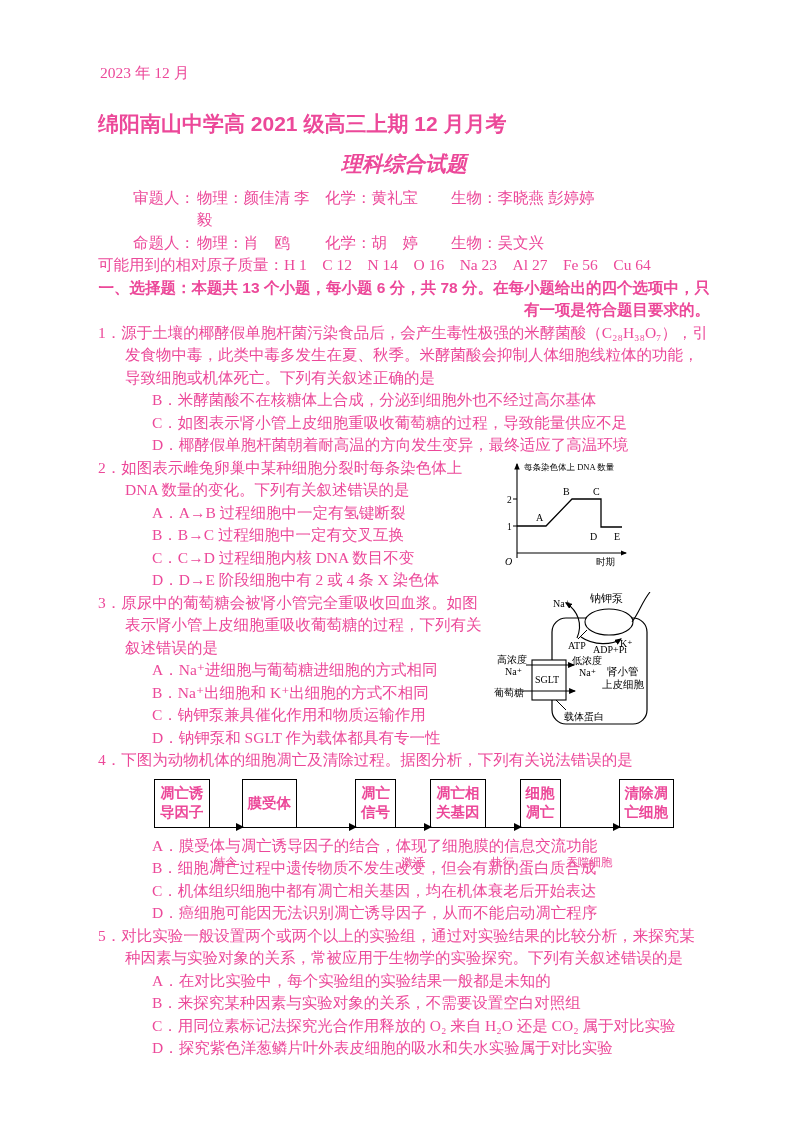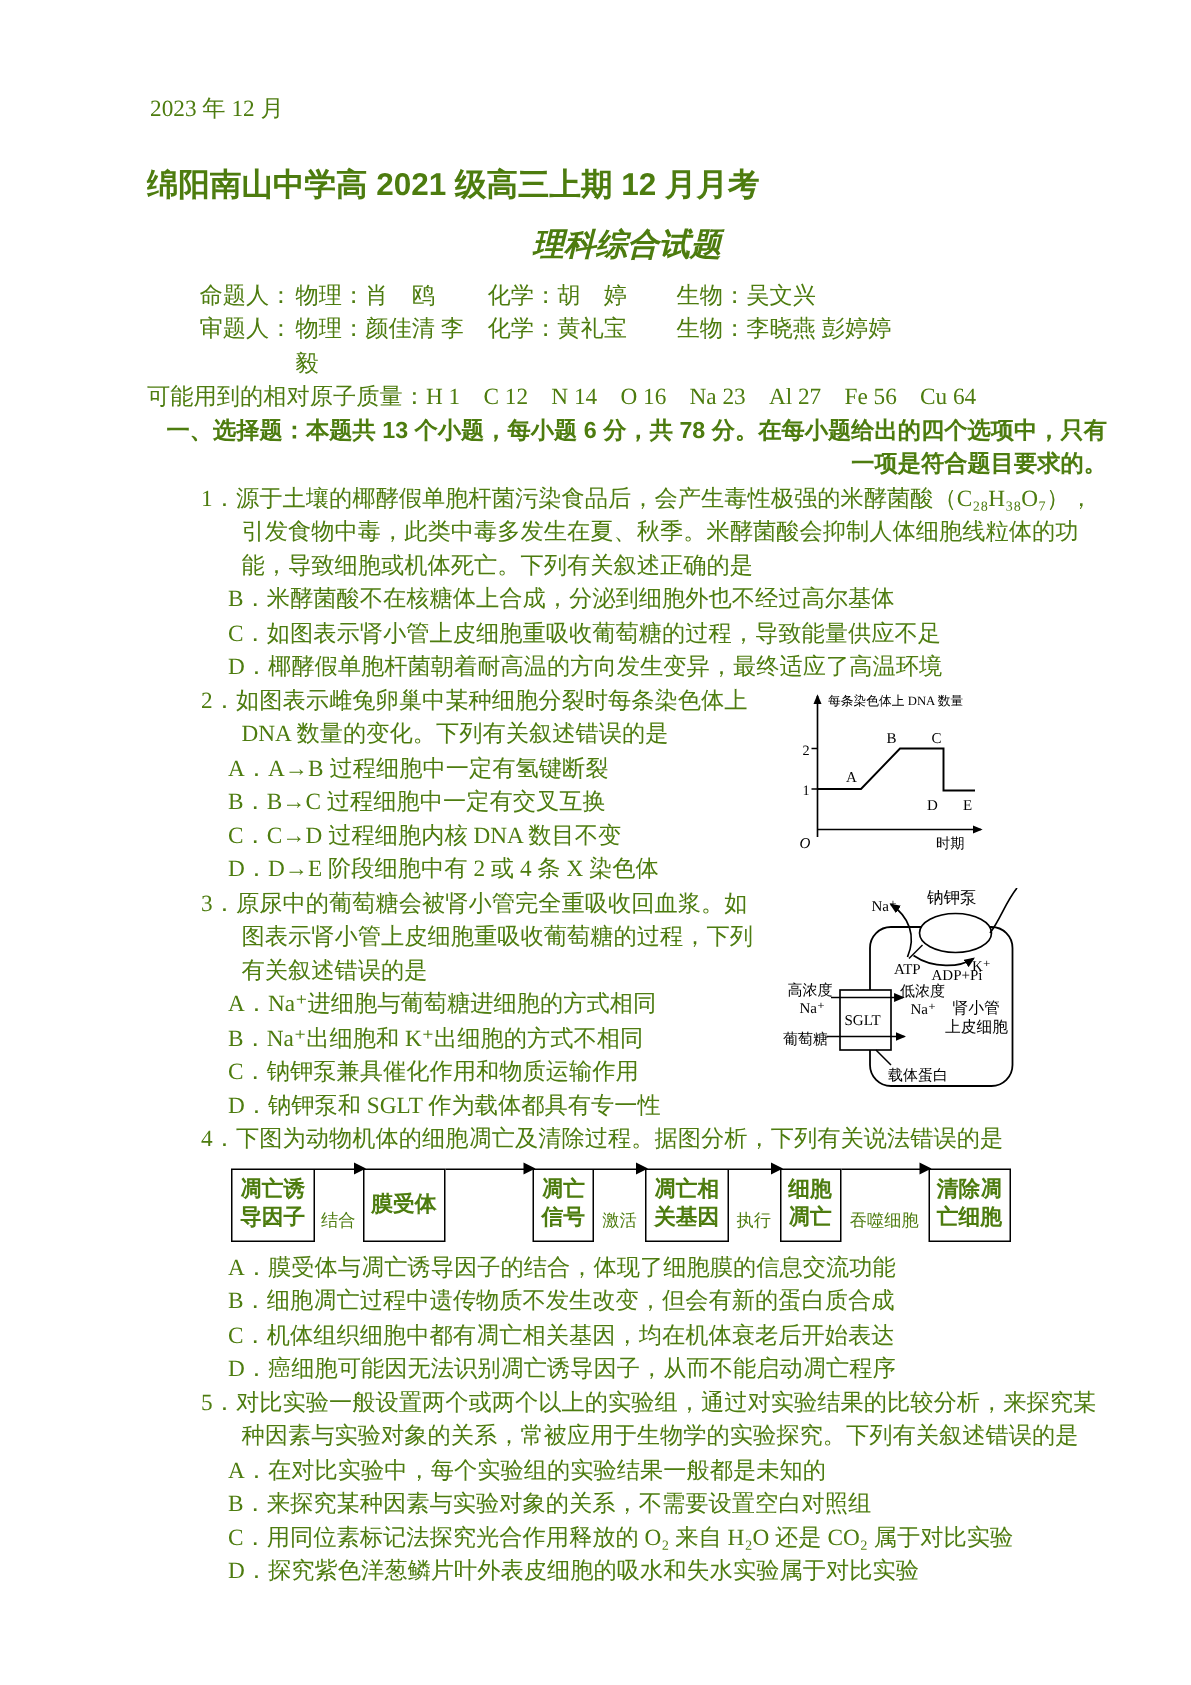--- a/index.html
+++ b/index.html
@@ -1,21 +1,21 @@
 <!DOCTYPE html>
 <html><head>
 <meta charset="utf-8">
 <style>
   html,body{margin:0;padding:0;background:#fff;}
   .page{
     position:relative;
     width:794px;height:1123px;
     box-sizing:border-box;
-    padding:62px 56px 30px 98px;
-    background:#fff;color:#4d7c0f;
+    padding:62px 84px 30px 98px;
+    background:#fff;color:#ec4899;
     font-family:"Liberation Serif","DejaVu Serif",serif;
     font-size:15.5px;line-height:22.5px;
     overflow:hidden;
   }
   .date{margin-left:2px;}
   .title{
     margin:24px 0 0 0;text-align:left;
     font-family:"Liberation Sans","DejaVu Sans",sans-serif;
     font-weight:bold;font-size:21px;line-height:30px;
   }
@@ -30,29 +30,29 @@
   .c-phys{width:128px;flex:none;}
   .c-chem{width:126px;flex:none;}
   .c-bio{flex:1;}
   .masses{}
   .section-heading{
     font-family:"Liberation Sans","DejaVu Sans",sans-serif;
     font-weight:bold;
     text-align:right;
   }
   .question{overflow:hidden;}
-  .stem{padding-left:27px;text-indent:-27px;margin-left:36px;}
+  .stem{padding-left:27px;text-indent:-27px;}
   .option{margin-left:54px;padding-left:31px;text-indent:-31px;}
   .figure{float:right;}
   .fig-q2{width:130px;height:112px;margin:0 76px 0 6px;}
   .fig-q3{width:170px;height:145px;margin:-6px 50px 0 6px;}
   svg{display:block;}
   svg text{font-family:"Liberation Serif","DejaVu Serif",serif;fill:#000;}
   
-  .flow{display:flex;align-items:flex-start;margin:7px 0 7px 56px;}
+  .flow{display:flex;align-items:flex-end;margin:7px 0 7px 56px;}
   .fbox{
     border:1.5px solid #000;
     min-height:49px;box-sizing:border-box;
     display:flex;align-items:center;justify-content:center;
     padding:1px 5px;text-align:center;
     font-family:"Liberation Sans","DejaVu Sans",sans-serif;
     font-weight:bold;font-size:14.5px;line-height:19px;
     white-space:pre-line;
   }
   .farrow{position:relative;display:flex;align-items:center;flex:none;}
@@ -72,30 +72,30 @@
 <body>
 
 <div class="page">
 
   <div class="date">2023 年 12 月</div>
   <h1 class="title">绵阳南山中学高 2021 级高三上期 12 月月考</h1>
   <h2 class="subtitle">理科综合试题</h2>
 
   <div class="credits">
     <div class="credit-row">
+      <span class="c-label">审题人：</span>
+      <span class="c-phys">物理：颜佳清 李　毅</span>
+      <span class="c-chem">化学：黄礼宝</span>
+      <span class="c-bio">生物：李晓燕 彭婷婷</span>
+    </div>
+    <div class="credit-row">
       <span class="c-label">命题人：</span>
       <span class="c-phys">物理：肖　鸥</span>
       <span class="c-chem">化学：胡　婷</span>
       <span class="c-bio">生物：吴文兴</span>
-    </div>
-    <div class="credit-row">
-      <span class="c-label">审题人：</span>
-      <span class="c-phys">物理：颜佳清 李　毅</span>
-      <span class="c-chem">化学：黄礼宝</span>
-      <span class="c-bio">生物：李晓燕 彭婷婷</span>
     </div>
   </div>
 
   <div class="masses">可能用到的相对原子质量：H 1　C 12　N 14　O 16　Na 23　Al 27　Fe 56　Cu 64</div>
 
   <div class="section-heading">一、选择题：本题共 13 个小题，每小题 6 分，共 78 分。在每小题给出的四个选项中，只有一项是符合题目要求的。</div>
 
   <div class="question">
     <div class="stem"><span class="qnum">1．</span><span>源于土壤的椰酵假单胞杆菌污染食品后，会产生毒性极强的米酵菌酸（C₂₈H₃₈O₇），引发食物中毒，此类中毒多发生在夏、秋季。米酵菌酸会抑制人体细胞线粒体的功能，导致细胞或机体死亡。下列有关叙述正确的是</span></div>
     <div class="option"><span>B．</span><span>米酵菌酸不在核糖体上合成，分泌到细胞外也不经过高尔基体</span></div>

